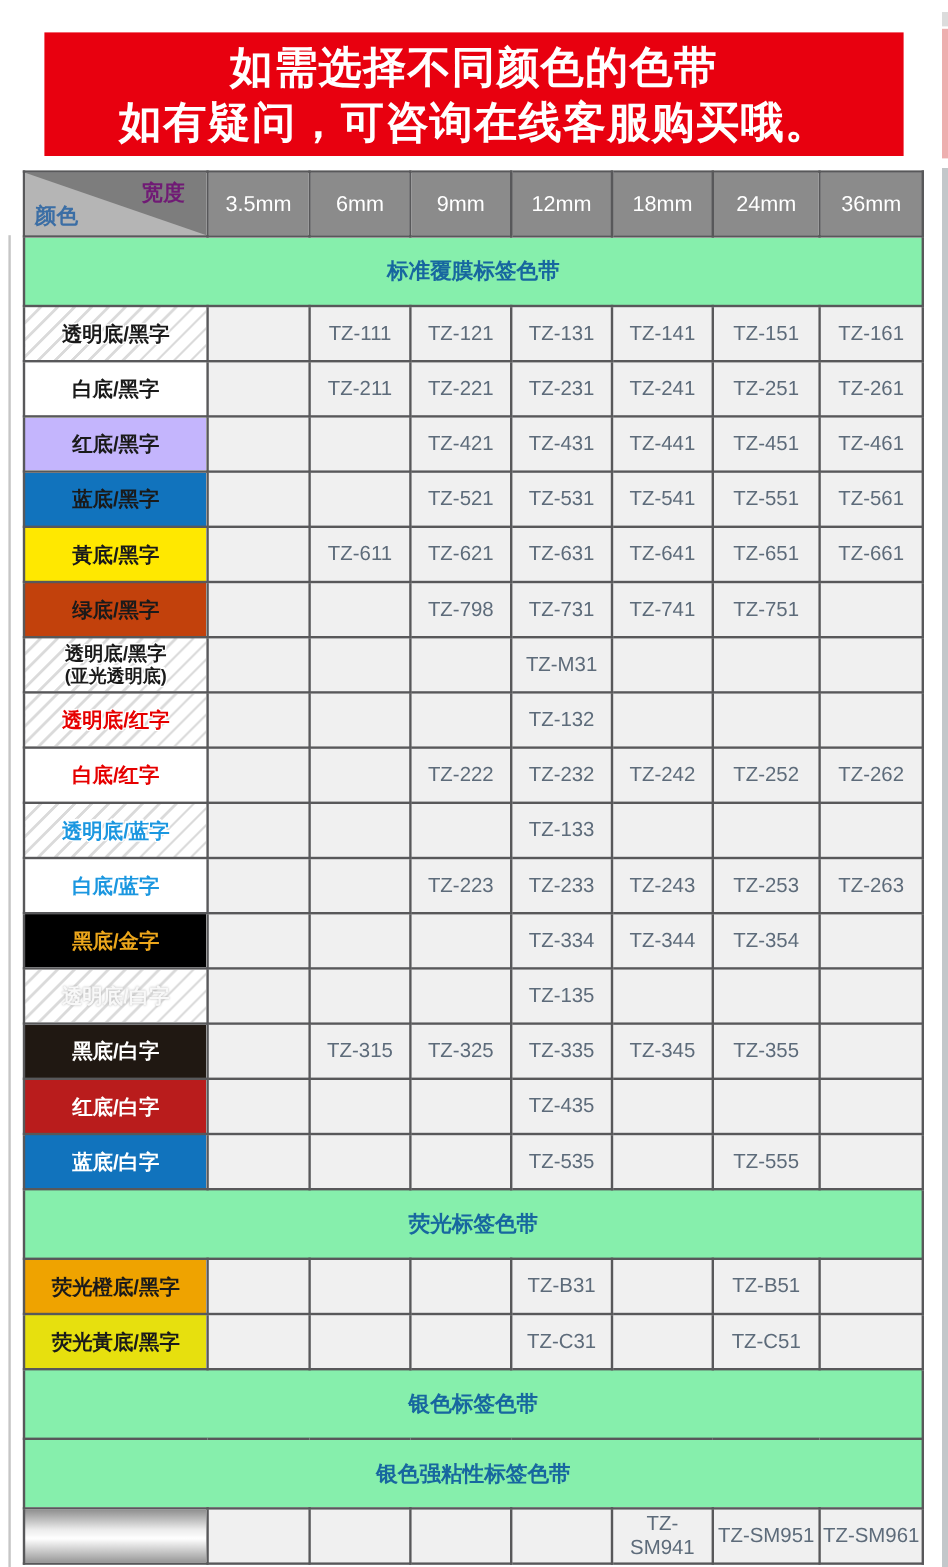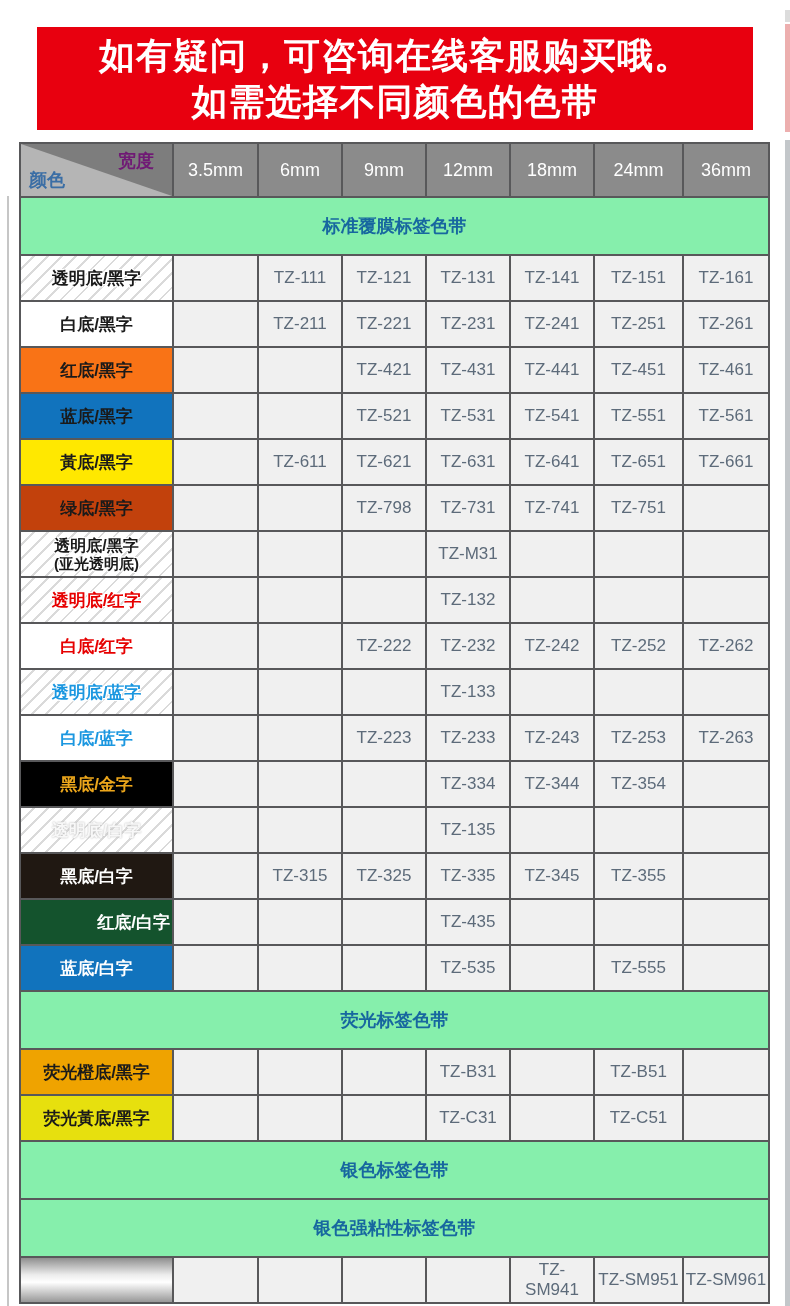--- a/index.html
+++ b/index.html
@@ -60,22 +60,22 @@
   }
   td.label.silver{
     background:linear-gradient(to bottom,#8f8f8f,#ececec 38%,#ffffff 55%,#989898);
   }
   td.label.faint .halo{text-shadow:0 0 2px #b0b0b0;}
 </style>
 </head>
 <body>
 
 <div class="banner">
+  <div>如需选择不同颜色的色带</div>
   <div>如有疑问，可咨询在线客服购买哦。</div>
-  <div>如需选择不同颜色的色带</div>
 </div>
 
 <div class="tapes">
   <table>
     <colgroup>
       <col style="width:153px">
         <col style="width:85px">
         <col style="width:84px">
         <col style="width:84px">
       <col style="width:84px">
@@ -119,21 +119,21 @@
           </td>
           <td class="cell"></td>
           <td class="cell">TZ-211</td>
           <td class="cell">TZ-221</td>
           <td class="cell">TZ-231</td>
           <td class="cell">TZ-241</td>
           <td class="cell">TZ-251</td>
           <td class="cell">TZ-261</td>
         </tr>
         <tr>
-          <td class="label" style="background: #f97316; color: rgb(26, 26, 26);">
+          <td class="label" style="background: #c4b5fd; color: rgb(26, 26, 26);">
             <div class="halo ">红底/黑字</div>
           </td>
           <td class="cell"></td>
           <td class="cell"></td>
           <td class="cell">TZ-421</td>
           <td class="cell">TZ-431</td>
           <td class="cell">TZ-441</td>
           <td class="cell">TZ-451</td>
           <td class="cell">TZ-461</td>
         </tr>
@@ -264,21 +264,21 @@
           </td>
           <td class="cell"></td>
           <td class="cell">TZ-315</td>
           <td class="cell">TZ-325</td>
           <td class="cell">TZ-335</td>
           <td class="cell">TZ-345</td>
           <td class="cell">TZ-355</td>
           <td class="cell"></td>
         </tr>
         <tr>
-          <td class="label" style="background: #14532d; color: rgb(255, 255, 255); text-align: right;">
+          <td class="label" style="background: #b91c1c; color: rgb(255, 255, 255);">
             <div class="halo ">红底/白字</div>
           </td>
           <td class="cell"></td>
           <td class="cell"></td>
           <td class="cell"></td>
           <td class="cell">TZ-435</td>
           <td class="cell"></td>
           <td class="cell"></td>
           <td class="cell"></td>
         </tr>

